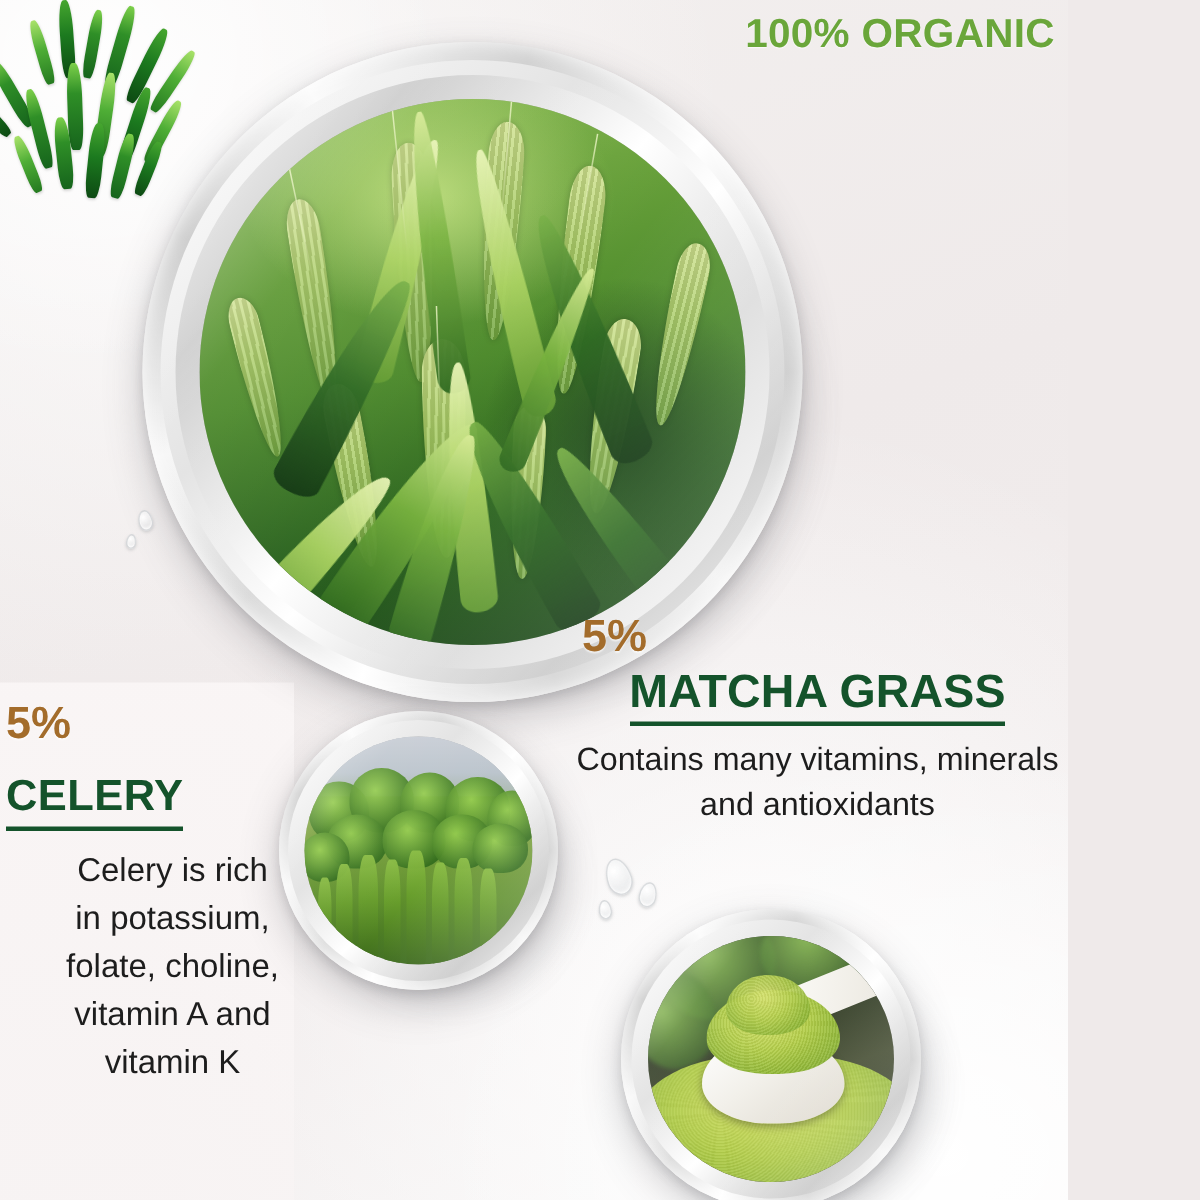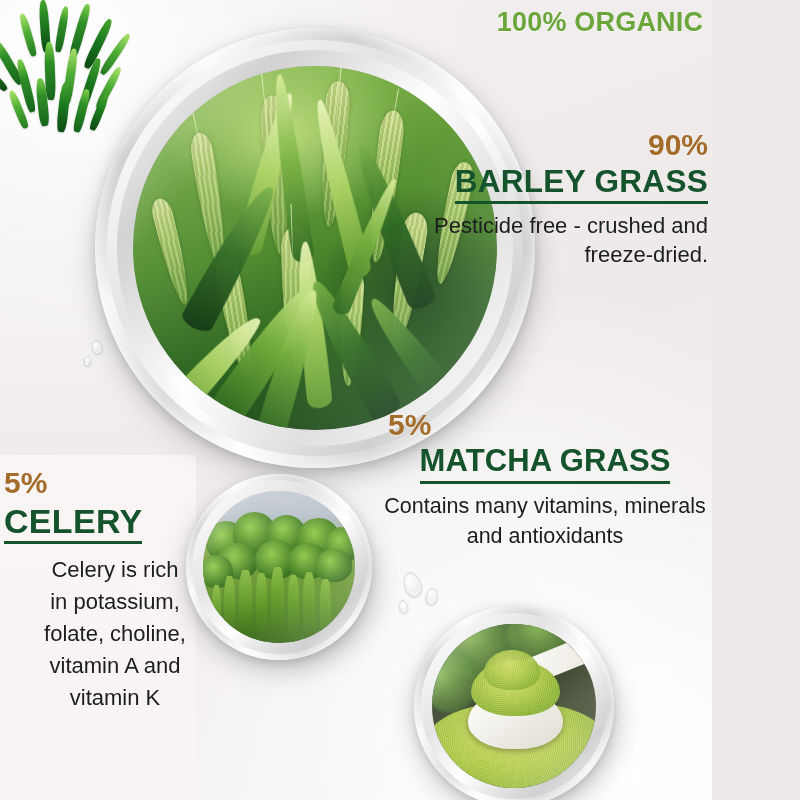--- a/index.html
+++ b/index.html
@@ -202,21 +202,21 @@
 
   
   #block-matcha { right:2px; top:408px; width:330px; text-align:center; }
   #block-matcha .pct { display:block; text-align:left; padding-left:8px; }
   #block-matcha .ing-name { font-size:31px; letter-spacing:.1px; }
   #block-matcha .desc { font-size:21.5px; line-height:30px; }
 
   
   #block-celery { left:4px; top:466px; width:186px; text-align:center; }
   #block-celery .pct { display:block; text-align:left; }
-  #block-celery .ing-name { font-size:34px; margin-top:2px; }
+  #block-celery .ing-name { font-size:29px; margin-top:12px; }
   #block-celery .desc { font-size:22px; line-height:32px; margin-top:10px;margin-left:36px; }
 
   .shadow-blob {
     position:absolute; border-radius:50%;
     background:radial-gradient(ellipse at 50% 50%, rgba(110,112,118,.30) 0%, rgba(110,112,118,0) 70%);
     filter:blur(6px);
   }
 </style>
 </head>
 <body>
@@ -350,25 +350,20 @@
   <div class="droplet" style="left:404px; top:572px; width:17px; height:25px; transform:rotate(-18deg);"></div>
   <div class="droplet" style="left:426px; top:588px; width:12px; height:17px; transform:rotate(12deg);"></div>
   <div class="droplet" style="left:399px; top:600px; width:9px;  height:13px; transform:rotate(-8deg);"></div>
   <div class="droplet" style="left:92px;  top:340px; width:10px; height:14px; transform:rotate(-12deg);"></div>
   <div class="droplet" style="left:84px;  top:356px; width:7px;  height:10px; transform:rotate(6deg);"></div>
 
   <div class="headline">
     <span class="l1">100% ORGANIC</span>
   </div>
 
-  <div class="block" id="block-barley">
-    <div class="pct">90%</div>
-    <div><span class="ing-name">BARLEY GRASS</span></div>
-    <div class="desc">Pesticide free - crushed and freeze-dried.</div>
-  </div>
 
   <div class="block" id="block-matcha">
     <div class="pct">5%</div>
     <div><span class="ing-name">MATCHA GRASS</span></div>
     <div class="desc">Contains many vitamins, minerals and antioxidants</div>
   </div>
 
   <div class="block" id="block-celery">
     <div class="pct">5%</div>
     <div style="text-align:left;"><span class="ing-name">CELERY</span></div>

